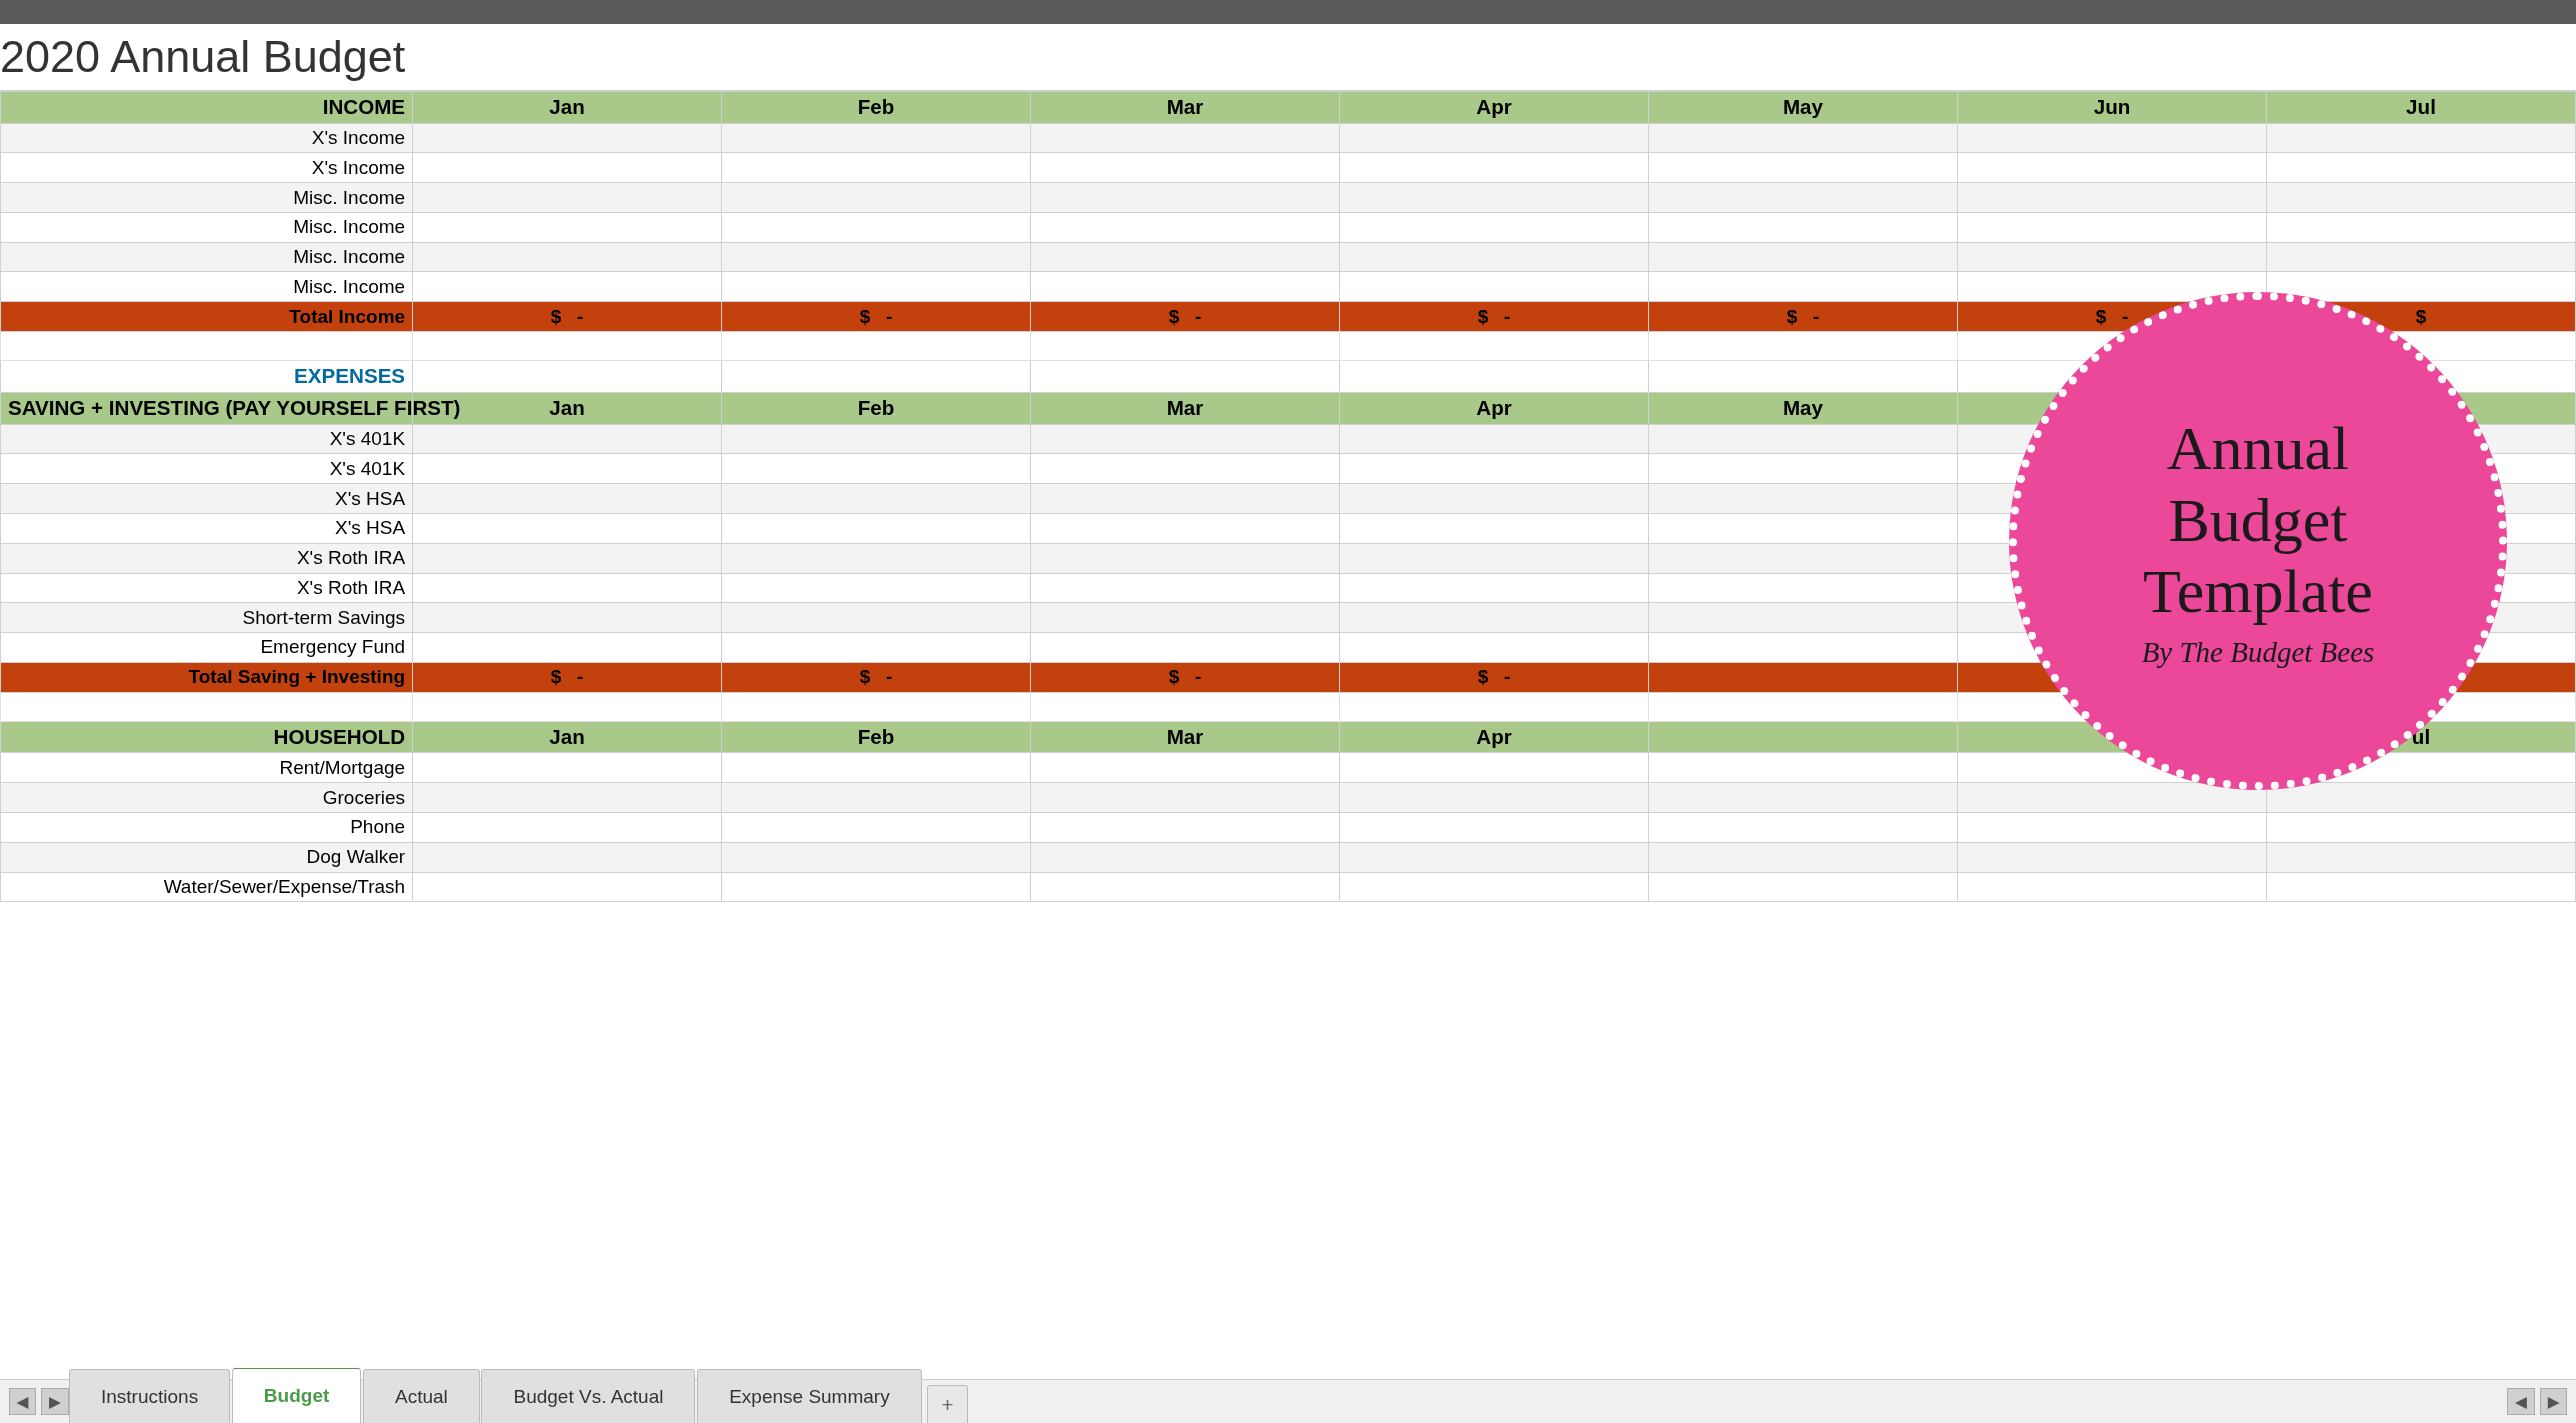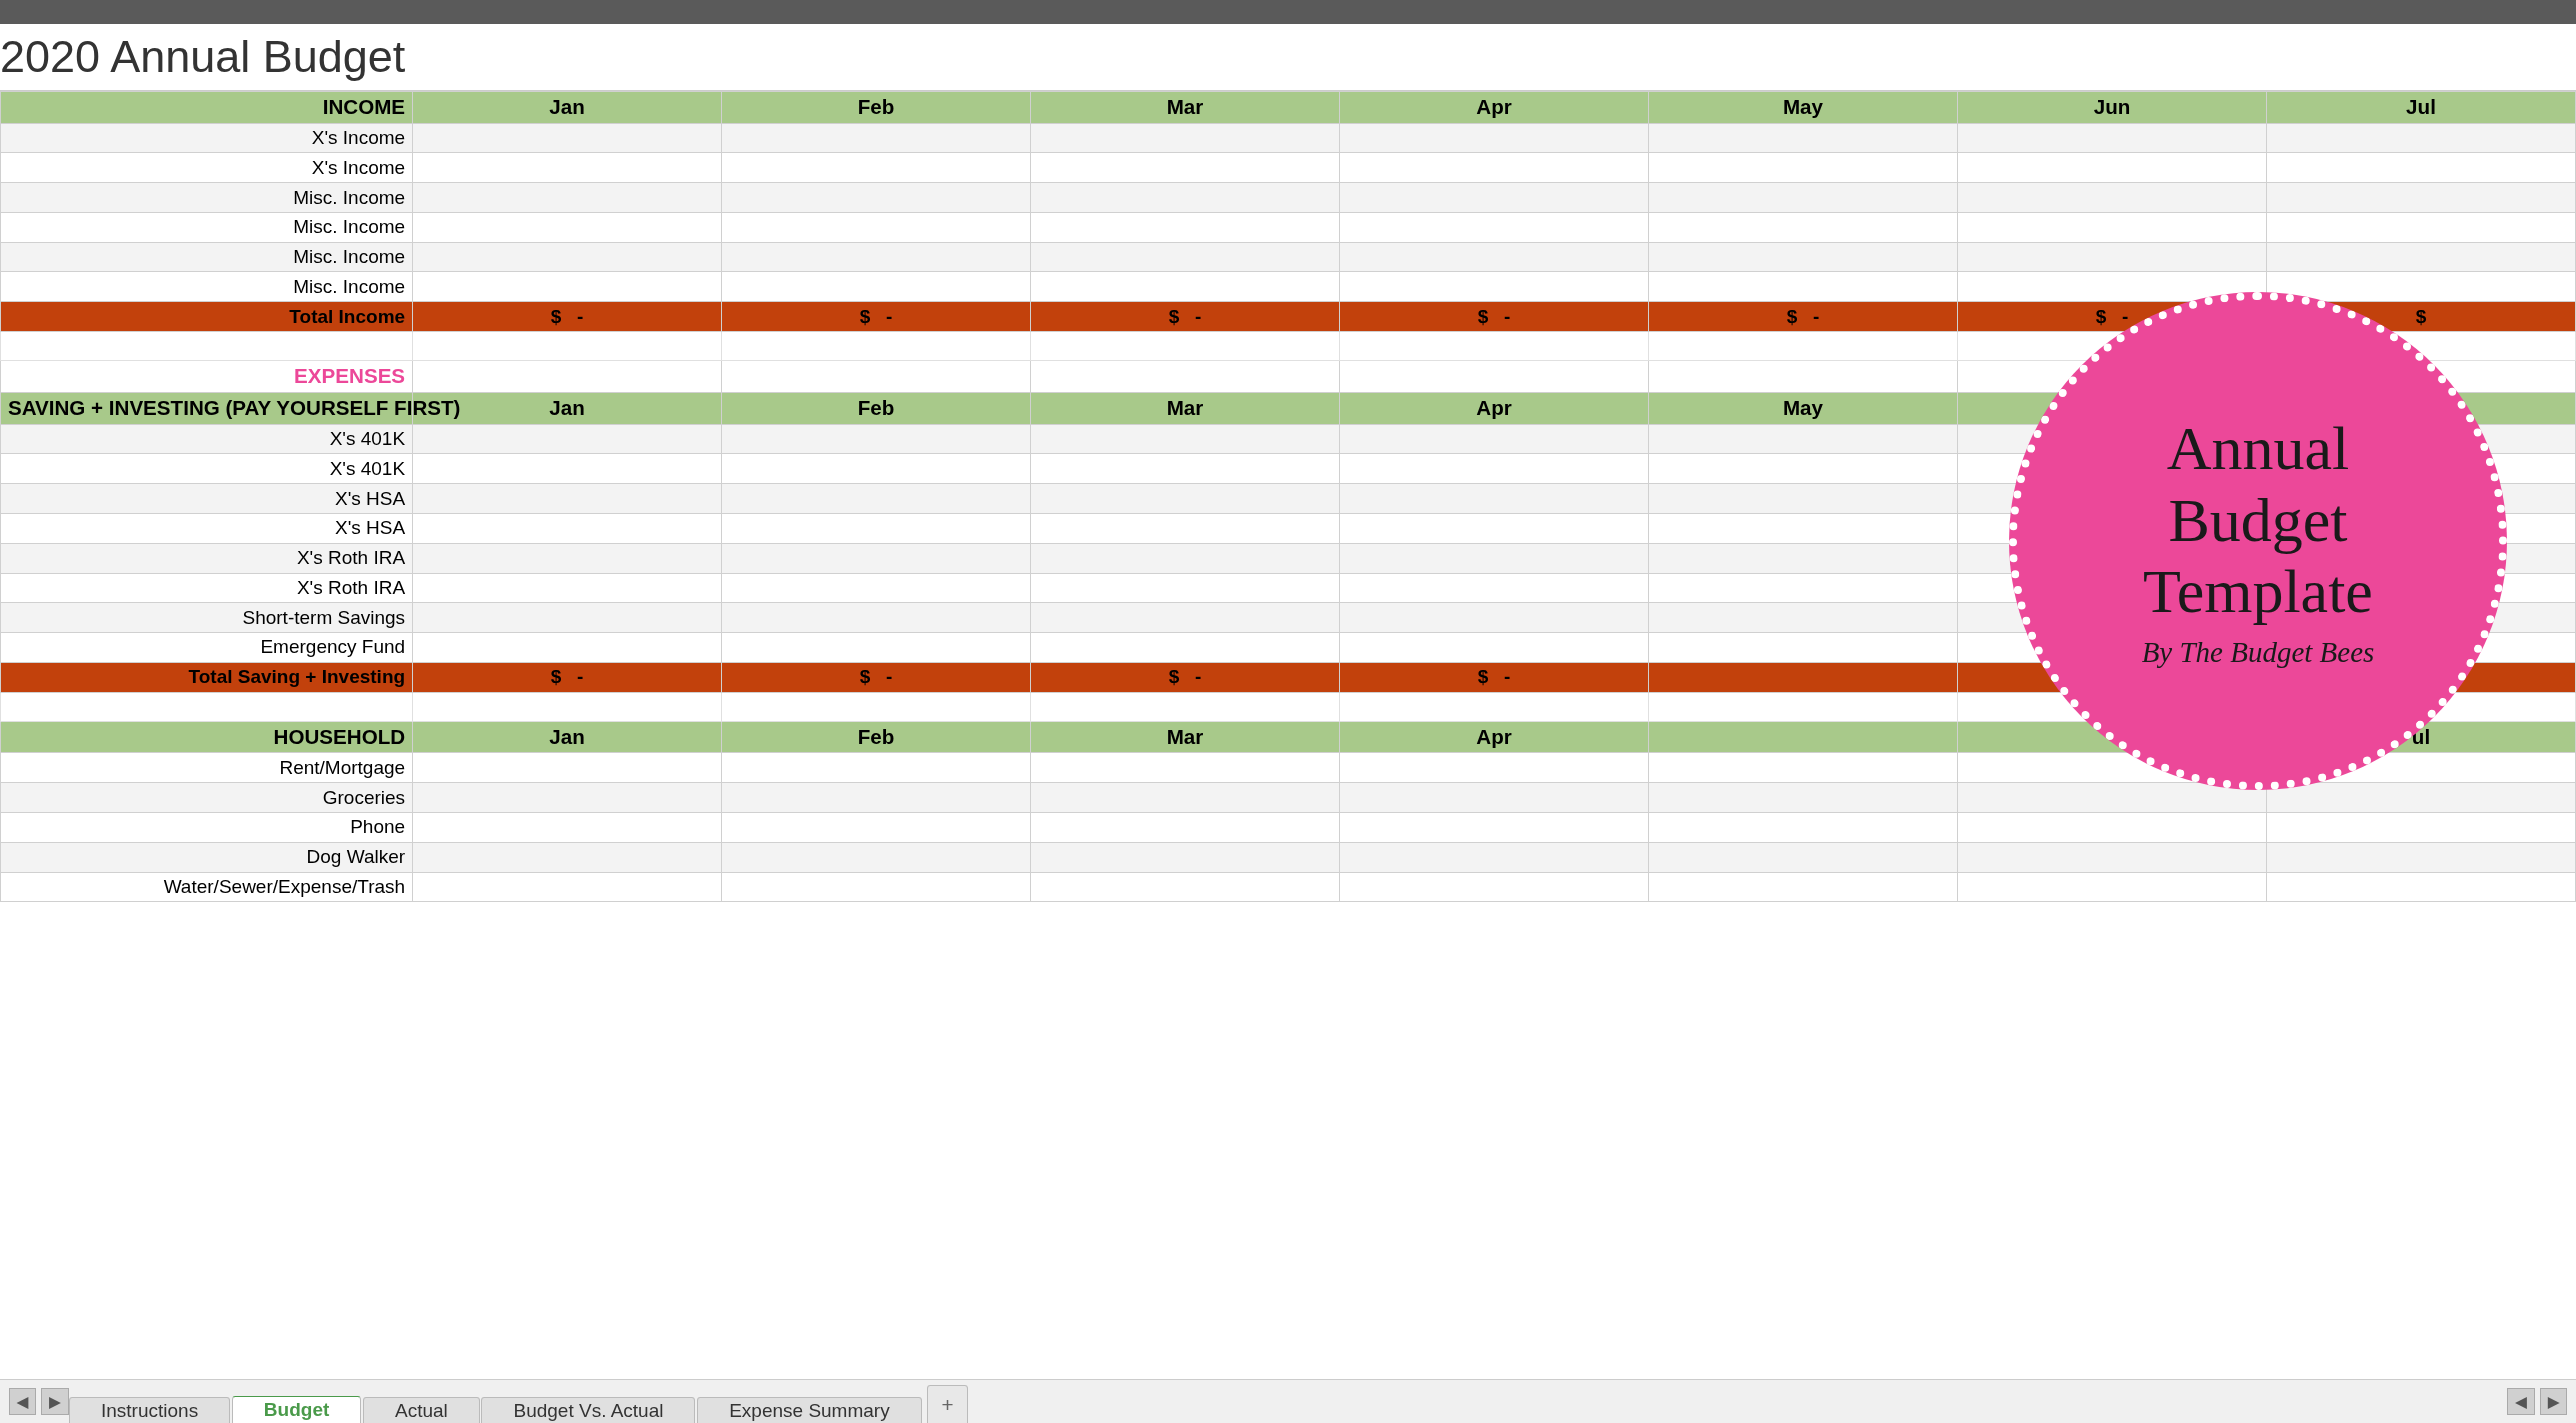--- a/index.html
+++ b/index.html
@@ -109,21 +109,21 @@
       height: 45px;
       background: #f0f0f0;
       border-top: 1.7px solid #ccc;
       display: flex;
       align-items: flex-end;
       padding-left: 17px;
       gap: 0;
     }
 
     .tab {
-      padding: 2px 31px;
+      padding: 16px 31px;
       background: #e0e0e0;
       border: 0.9px solid #bbb;
       border-bottom: none;
       border-radius: 3.4px 3.4px 0 0;
       font-size: 19px;
       cursor: pointer;
       margin-right: 1.7px;
       color: #333;
     }
 
@@ -209,21 +209,21 @@
       font-size: 29px;
       color: #1a1a1a;
       margin-top: 8.6px;
       font-style: italic;
     }
 
     .expenses-section-label td {
       background: #fff;
       font-weight: bold;
       font-size: 20.6px;
-      color: #ec4899;
+      color: #0369a1;
     }
   </style>
 </head>
 <body>
 
 <div class="top-bar">
   <span class="top-bar-title"></span>
 </div>
 
 <div class="title-area">2020 Annual Budget</div>

